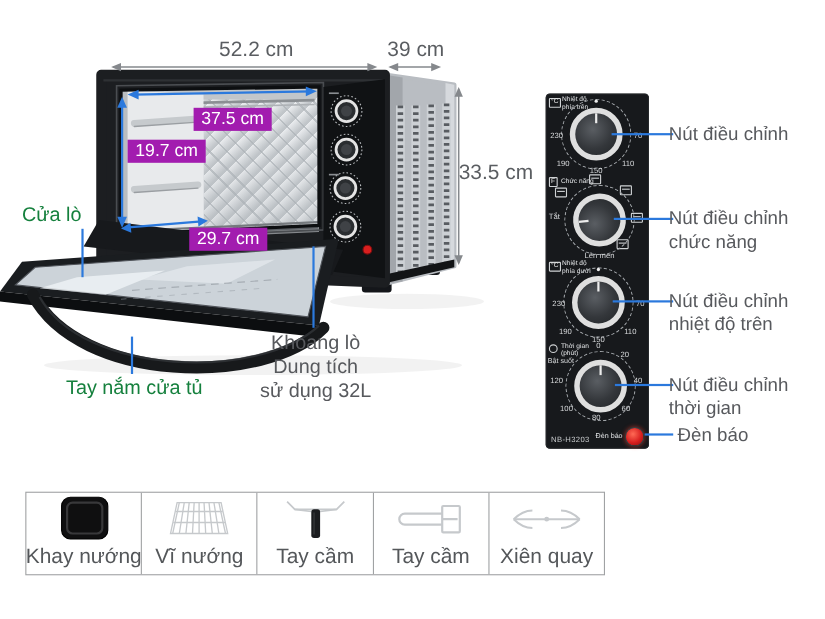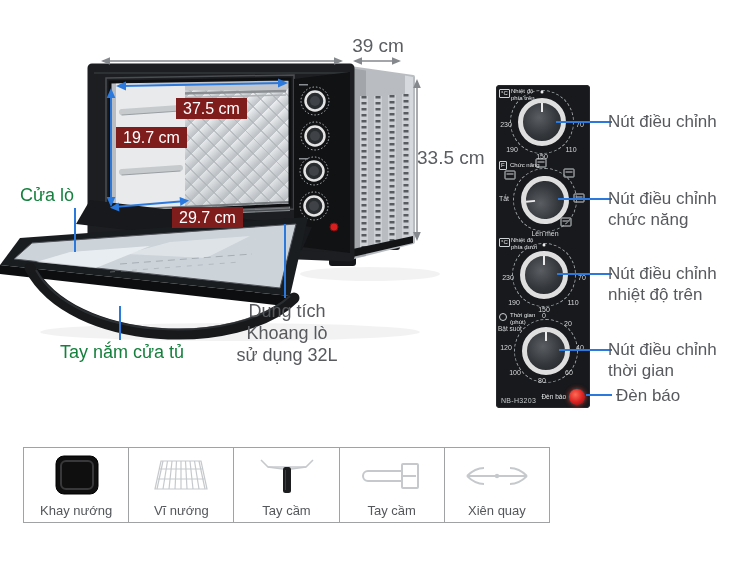--- a/index.html
+++ b/index.html
@@ -1,21 +1,21 @@
 <!DOCTYPE html>
 <html><head>
 <meta charset="utf-8">
 <style>
   html,body{margin:0;padding:0;background:#fff;}
   .stage{position:relative;width:750px;height:563px;background:#fff;overflow:hidden;
          font-family:"Liberation Sans","DejaVu Sans",sans-serif;}
   .lay{position:absolute;left:0;top:0;}
   
   .dim-label{position:absolute;font-size:19px;color:#5a5d61;text-align:center;}
-  .blue-box{position:absolute;height:21px;line-height:21px;padding:0 7px;background:#7f1d1d;
+  .blue-box{position:absolute;height:21px;line-height:21px;padding:0 7px;background:#a21caf;
             color:#fff;font-size:16px;white-space:nowrap;}
   .callout-text{position:absolute;font-size:18px;color:#15803d;white-space:nowrap;}
   .callout-multi{position:absolute;font-size:18px;color:#57595d;text-align:center;line-height:22px;}
   .vline{position:absolute;width:2px;background:#2b79dd;}
   .hline{position:absolute;height:2px;background:#2b79dd;}
   .panel-note{position:absolute;left:608px;width:138px;text-align:left;
               font-size:17px;color:#57595d;line-height:21px;}
   .panel-note span{display:block;}
   .panel-note.single{text-align:left;left:616px;width:130px;}
   
@@ -55,21 +55,21 @@
              text-align:right;}
   .model-label{position:absolute;left:5px;top:312px;font-size:7px;color:#c8cbcd;letter-spacing:.3px;}
   
   .acc-title{position:absolute;left:25px;top:422px;font-size:17.5px;color:#4b4e52;}
   .acc-table{position:absolute;left:23px;top:447px;width:527px;height:76px;display:flex;
              border:1px solid #a0a2a4;box-sizing:border-box;background:#fff;}
   .acc-cell{flex:1;display:flex;flex-direction:column;align-items:center;justify-content:flex-end;
             border-left:1px solid #a0a2a4;overflow:hidden;}
   .acc-cell:first-child{border-left:none;}
   .acc-icon{flex:1;display:flex;align-items:center;justify-content:center;width:100%;}
-  .acc-label{font-size:13px;color:#54575a;padding-bottom:4px;white-space:nowrap;}
+  .acc-label{font-size:19px;color:#54575a;padding-bottom:4px;white-space:nowrap;}
 </style>
 </head>
 <body>
 
 <div class="stage">
 
   <svg class="lay" width="750" height="563">
     <ellipse cx="230" cy="332" rx="190" ry="9" fill="rgba(0,0,0,0.05)"></ellipse>
     <ellipse cx="370" cy="274" rx="70" ry="7" fill="rgba(0,0,0,0.05)"></ellipse>
 
@@ -184,36 +184,37 @@
       <polygon points="288,83 278,78.6 278,87.4" stroke="none"></polygon>
       <line x1="111" y1="91" x2="111" y2="204"></line>
       <polygon points="111,88 106.6,98 115.4,98" stroke="none"></polygon>
       <polygon points="111,207 106.6,197 115.4,197" stroke="none"></polygon>
       <line x1="114" y1="207" x2="186" y2="201"></line>
       <polygon points="110,207.8 119.4,211.5 118.6,202.5" stroke="none"></polygon>
       <polygon points="189,200.6 180.4,205.9 179.6,196.9" stroke="none"></polygon>
     </g>
   </svg>
 
+  <div class="dim-label" style="left:133px;top:35px;width:200px;">52.2 cm</div>
   <div class="dim-label" style="left:343px;top:35px;width:70px;">39 cm</div>
   <div class="dim-label" style="left:417px;top:147px;text-align:right;">33.5 cm</div>
 
   <div class="blue-box" style="left:176px;top:98px;">37.5 cm</div>
   <div class="blue-box" style="left:116px;top:127px;">19.7 cm</div>
   <div class="blue-box" style="left:172px;top:207px;">29.7 cm</div>
 
   <div class="callout-text" style="left:20px;top:185px;">Cửa lò</div>
   <div class="vline" style="left:74px;top:208px;height:44px;"></div>
 
   <div class="callout-text" style="left:60px;top:342px;">Tay nắm cửa tủ</div>
   <div class="vline" style="left:119px;top:306px;height:34px;"></div>
 
   <div class="callout-multi" style="left:227px;top:300px;width:120px;">
+    <div>Khoang lò</div>
     <div>Dung tích</div>
-    <div>Khoang lò</div>
     <div>sử dụng 32L</div>
   </div>
   <div class="vline" style="left:284px;top:224px;height:74px;"></div>
 
   <div class="ctrl-panel">
 
     <span class="kbadge" style="left:3px;top:4px;">°C</span>
     <div class="ktitle" style="left:15px;top:3px;">
       <span>Nhiệt độ</span>
       <span>phía trên</span>

